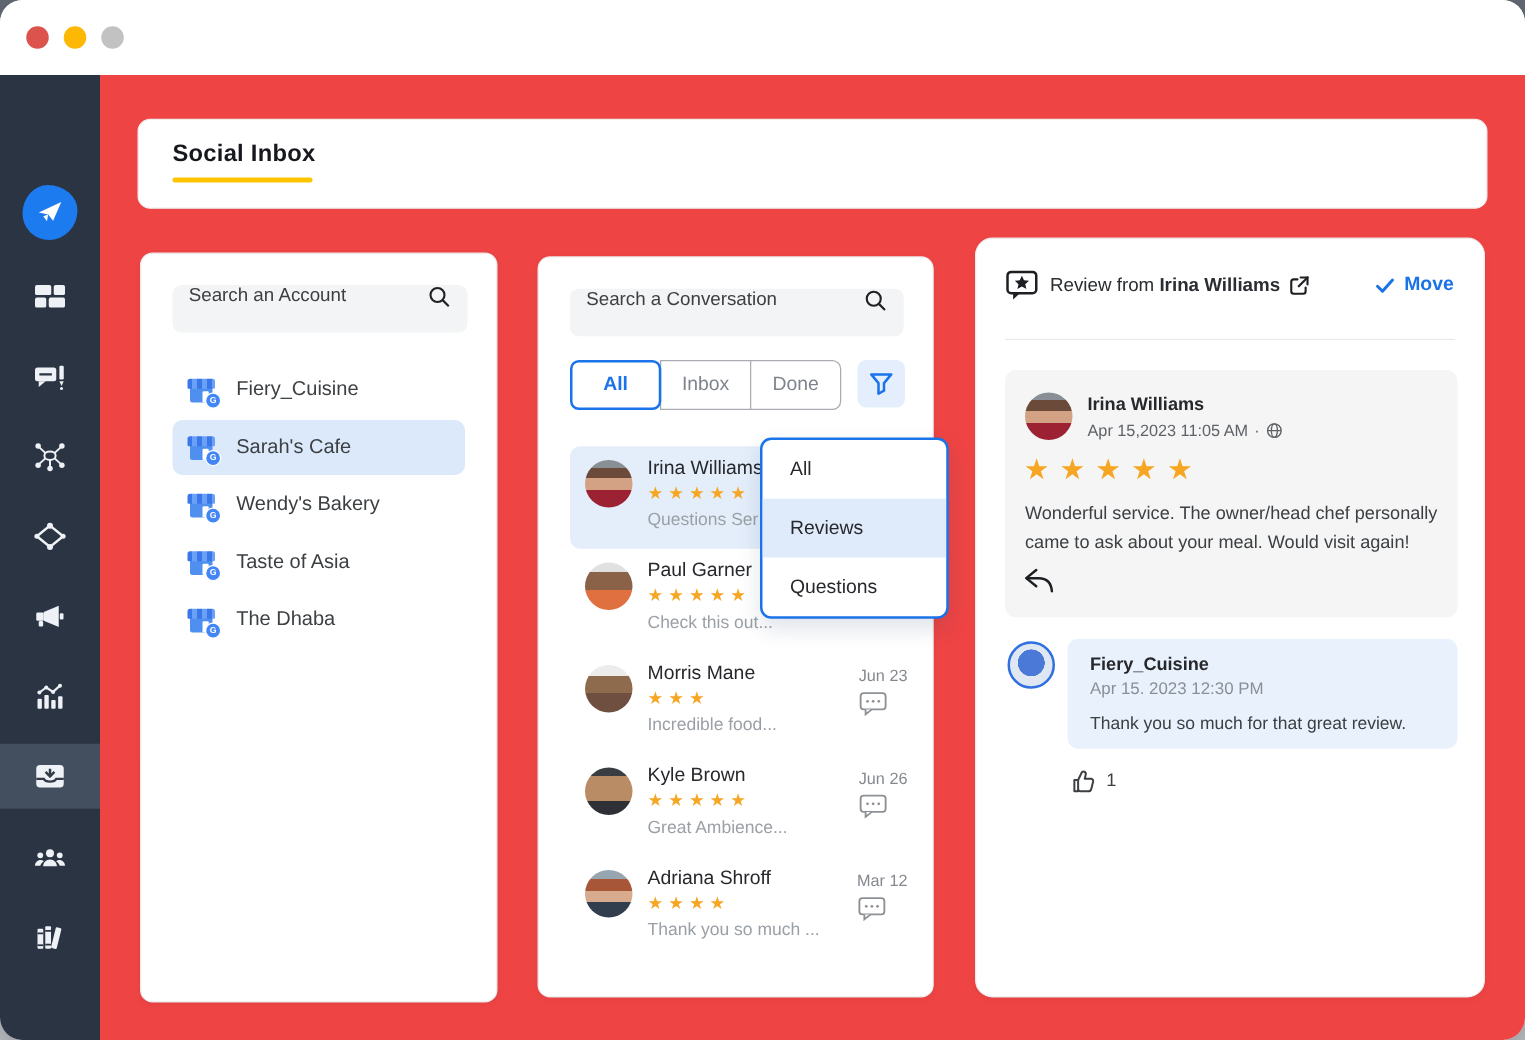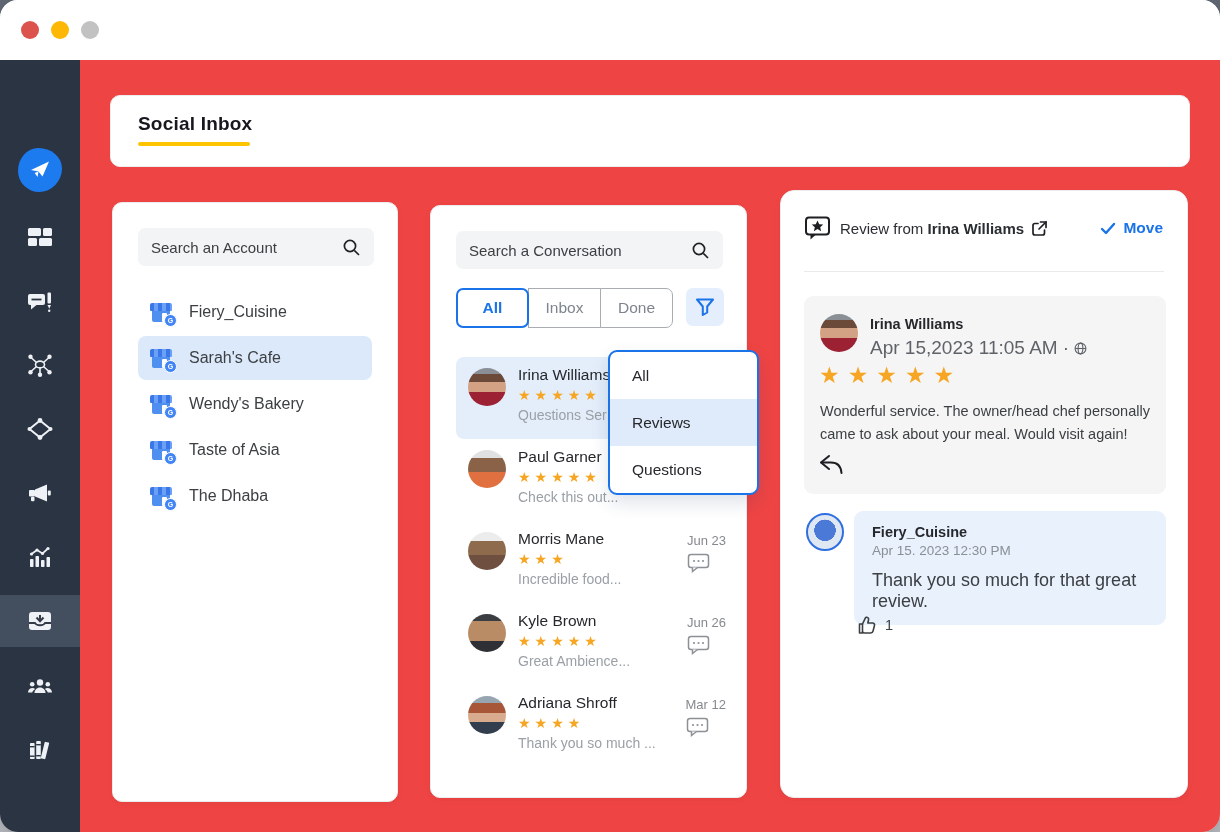--- a/index.html
+++ b/index.html
@@ -36,21 +36,21 @@
   .h-underline { position:absolute; left:27px; top:46px; width:112px; height:4px; background:#ffc400; border-radius:2px; }
 
   .panel { position:absolute; background:#fff; border:1px solid #ececee; border-radius:10px;
            box-shadow:0 2px 6px rgba(23,28,38,.05); }
   .accounts { left:32px;  top:142px; width:286px; height:600px; }
   .convos   { left:350px; top:145px; width:317px; height:593px; }
   .detail   { left:700px; top:130px; width:408px; height:608px; border-radius:14px; }
 
   
   .sbox { position:absolute; left:25px; top:25px; height:38px; background:#f3f4f5; border-radius:7px;
-          display:flex; align-items:center; padding:0 13px; }
+          display:flex; align-items:flex-start; padding:0 13px; }
   .accounts .sbox { width:236px; }
   .convos   .sbox { width:267px; }
   .sbox input { flex:1; min-width:0; border:0; background:transparent; outline:none;
                 font-family:"Liberation Sans",sans-serif; font-size:15px; color:#3c4043; }
   .sbox input::placeholder { color:#3c4043; opacity:1; }
   .sbox svg { flex:none; margin-left:8px; }
 
   
   .alist { position:absolute; left:25px; right:25px; top:87px; list-style:none; }
   .acct { height:44px; margin-bottom:2px; display:flex; align-items:center; gap:14px; padding:0 12px;
@@ -100,31 +100,31 @@
   .dlabel { margin-left:9px; font-size:15px; color:#2a2d31; }
   .dlabel b { font-weight:700; }
   .ext { margin-left:7px; display:flex; }
   .move { margin-left:auto; display:flex; align-items:center; gap:7px; border:0; background:none;
           color:#1a73e8; font-family:"Liberation Sans",sans-serif; font-size:15.5px; font-weight:700; cursor:pointer; }
   .divider { position:absolute; left:23px; right:23px; top:80px; height:1px; background:#e9eaec; }
 
   .rcard { position:absolute; left:23px; top:105px; width:362px; height:198px; background:#f5f5f6; border-radius:9px; }
   .rav { position:absolute; left:16px; top:18px; width:38px; height:38px; border-radius:50%; }
   .rname { position:absolute; left:66px; top:20px; font-size:14.5px; font-weight:700; color:#26282c; }
-  .rdate { position:absolute; left:66px; top:41px; font-size:19px; color:#5f6368; display:flex; align-items:center; gap:5px; }
+  .rdate { position:absolute; left:66px; top:41px; font-size:13px; color:#5f6368; display:flex; align-items:center; gap:5px; }
   .rstars { position:absolute; left:15px; top:66px; font-size:23px; color:#f6a623; letter-spacing:8px; }
   .rtext { position:absolute; left:16px; top:104px; width:338px; font-size:14.5px; line-height:1.6; color:#3c4043; }
   .rreply { position:absolute; left:14px; top:157px; background:none; border:0; cursor:pointer; }
 
   .replyav { position:absolute; left:25px; top:322px; width:38px; height:38px; border-radius:50%; }
   .replycard { position:absolute; left:73px; top:320px; width:312px; min-height:86px; background:#e9f1fd;
                border-radius:9px; padding:13px 18px; }
   .pname { font-size:14.5px; font-weight:700; color:#26282c; }
   .pdate { font-size:13.5px; color:#8a8f96; margin-top:3px; }
-  .ptext { font-size:18px; color:#3c4043; margin-top:12px; }
+  .ptext { font-size:14px; color:#3c4043; margin-top:12px; }
   .likes { position:absolute; left:76px; top:424px; display:flex; align-items:center; gap:8px;
            font-size:14.5px; color:#3c4043; }
 
   
   .av-irina   { background:linear-gradient(180deg,#8a8f96 0 16%, #6b4a39 16% 38%, #d3a183 38% 64%, #9c2133 64%); }
   .av-paul    { background:linear-gradient(180deg,#dfe1e3 0 20%, #8a6247 20% 58%, #e0703f 58%); }
   .av-morris  { background:linear-gradient(180deg,#ececec 0 24%, #8f6b4e 24% 60%, #6f4f3f 60%); }
   .av-kyle    { background:linear-gradient(180deg,#3a3d42 0 18%, #b98c66 18% 70%, #2e3036 70%); }
   .av-adriana { background:linear-gradient(180deg,#96a5b0 0 18%, #a85638 18% 45%, #d8ab8e 45% 68%, #323d4e 68%); }
   .av-fiery   { background:radial-gradient(circle at 50% 45%, #4a79d8 0 42%, #dfe7f2 43%); border:2px solid #2f6fe0; }

